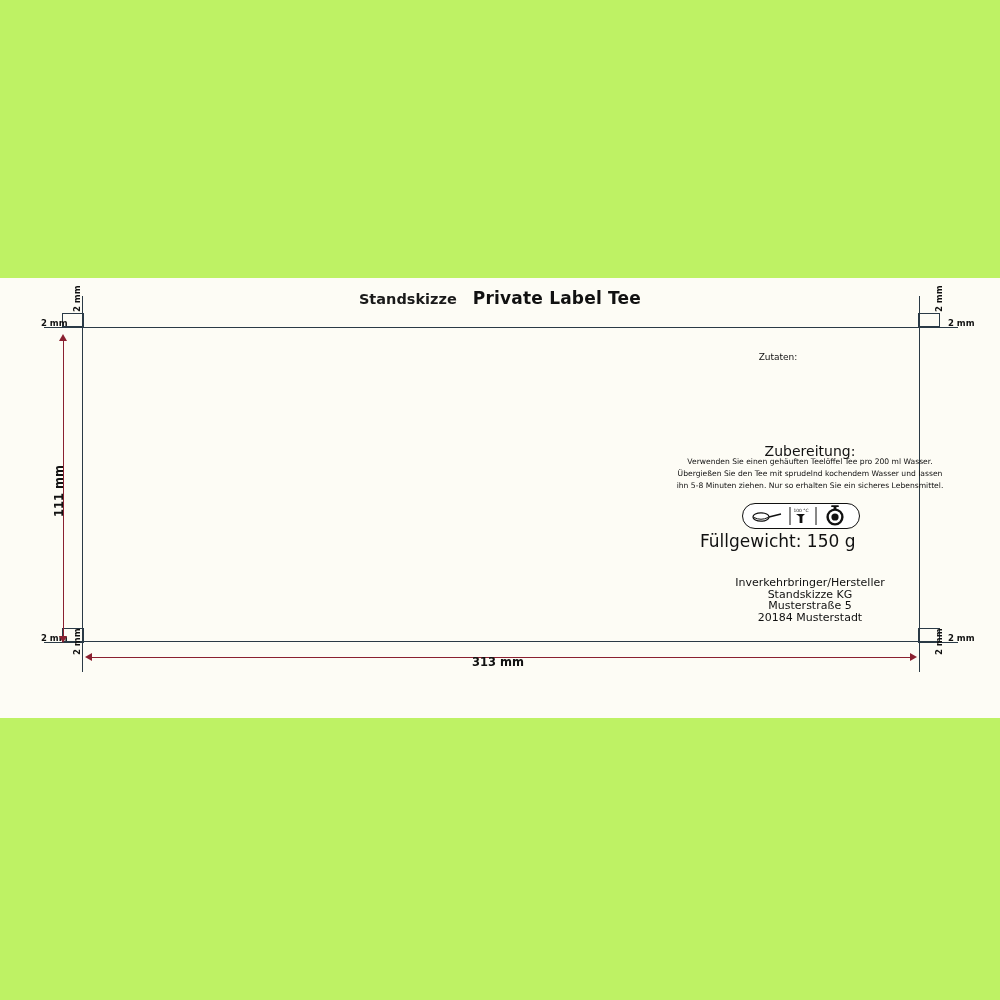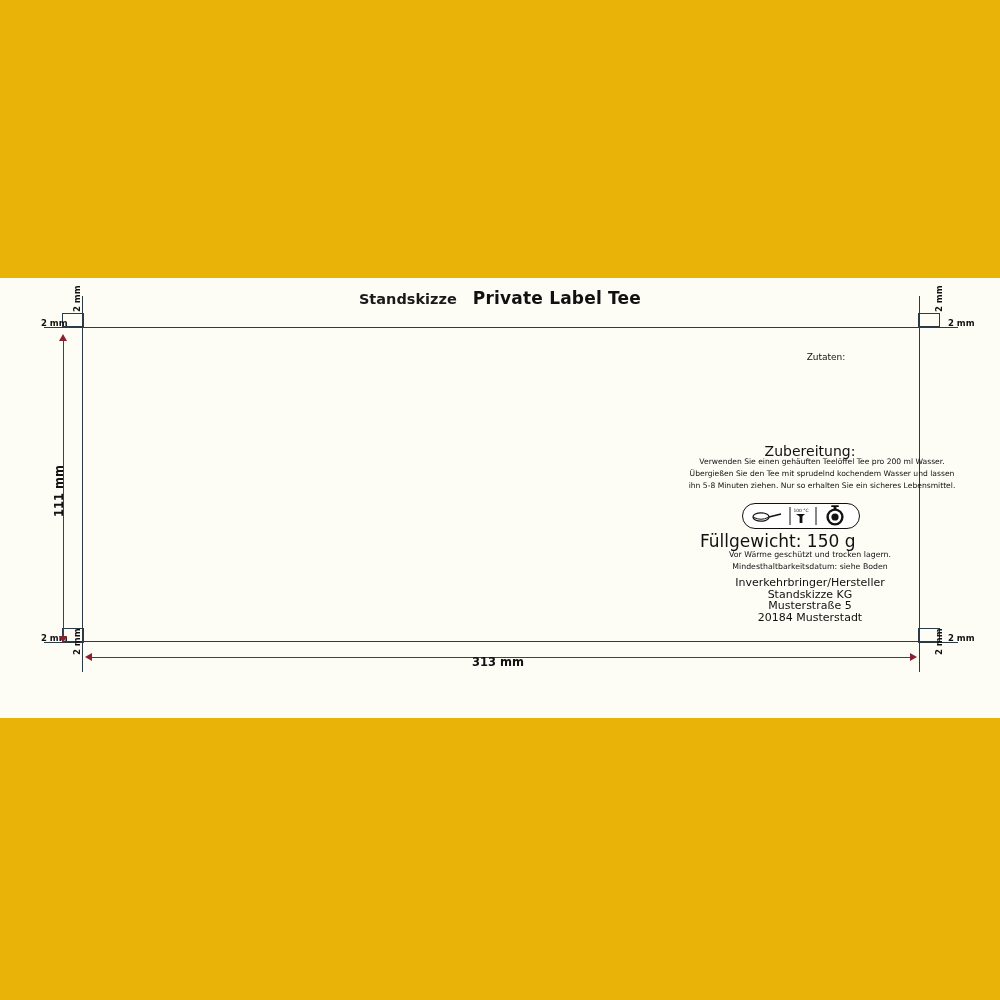--- a/index.html
+++ b/index.html
@@ -4,21 +4,21 @@
 <style>
   html, body {
     margin: 0;
     padding: 0;
     background: #ffffff;
   }
   #page {
     position: relative;
     width: 1000px;
     height: 1000px;
-    background: #eab308;
+    background: #bef264;
     font-family: "Liberation Sans", sans-serif;
     overflow: hidden;
   }
   
   .artboard {
     position: absolute;
     left: 0;
     top: 278px;
     width: 1000px;
     height: 440px;
@@ -115,42 +115,41 @@
   }
 
   
   .pkg-text {
     position: absolute;
     font-family: "DejaVu Sans", sans-serif;
     color: #111111;
     white-space: nowrap;
   }
   .zutaten {
-    left: 716px;
+    left: 668px;
     top: 352px;
     width: 220px;
     text-align: center;
     font-size: 9px;
   }
   .zubereitung-head {
     left: 690px;
     top: 443px;
     width: 240px;
     text-align: center;
     font-size: 14px;
   }
   .zubereitung-body {
     left: 676px;
     top: 456px;
     width: 268px;
     text-align: center;
     font-size: 7.6px;
     line-height: 12.2px;
     white-space: normal;
-    margin-left: 12px;
   }
   .icon-bar {
     position: absolute;
     left: 742px;
     top: 503px;
     width: 118px;
     height: 26px;
     border: 1.4px solid #111111;
     border-radius: 13px;
     background: #ffffff;
@@ -259,24 +258,20 @@
         <circle cx="92" cy="13" r="6.2" fill="#fff"></circle>
         <circle cx="92" cy="13" r="3.6" fill="#111"></circle>
         <rect x="90.6" y="2.6" width="2.8" height="2.4" fill="#111"></rect>
         <rect x="88.2" y="1.2" width="7.6" height="1.8" rx="0.6" fill="#111"></rect>
       </g>
     </svg>
   </div>
 
   <div class="pkg-text fuellgewicht">Füllgewicht: 150 g</div>
 
-  <div class="pkg-text storage">
-    <div>Vor Wärme geschützt und trocken lagern.</div>
-    <div>Mindesthaltbarkeitsdatum: siehe Boden</div>
-  </div>
 
   <div class="pkg-text manufacturer">
     <div>Inverkehrbringer/Hersteller</div>
     <div>Standskizze KG</div>
     <div>Musterstraße 5</div>
     <div>20184 Musterstadt</div>
   </div>
 
 </div>
 

